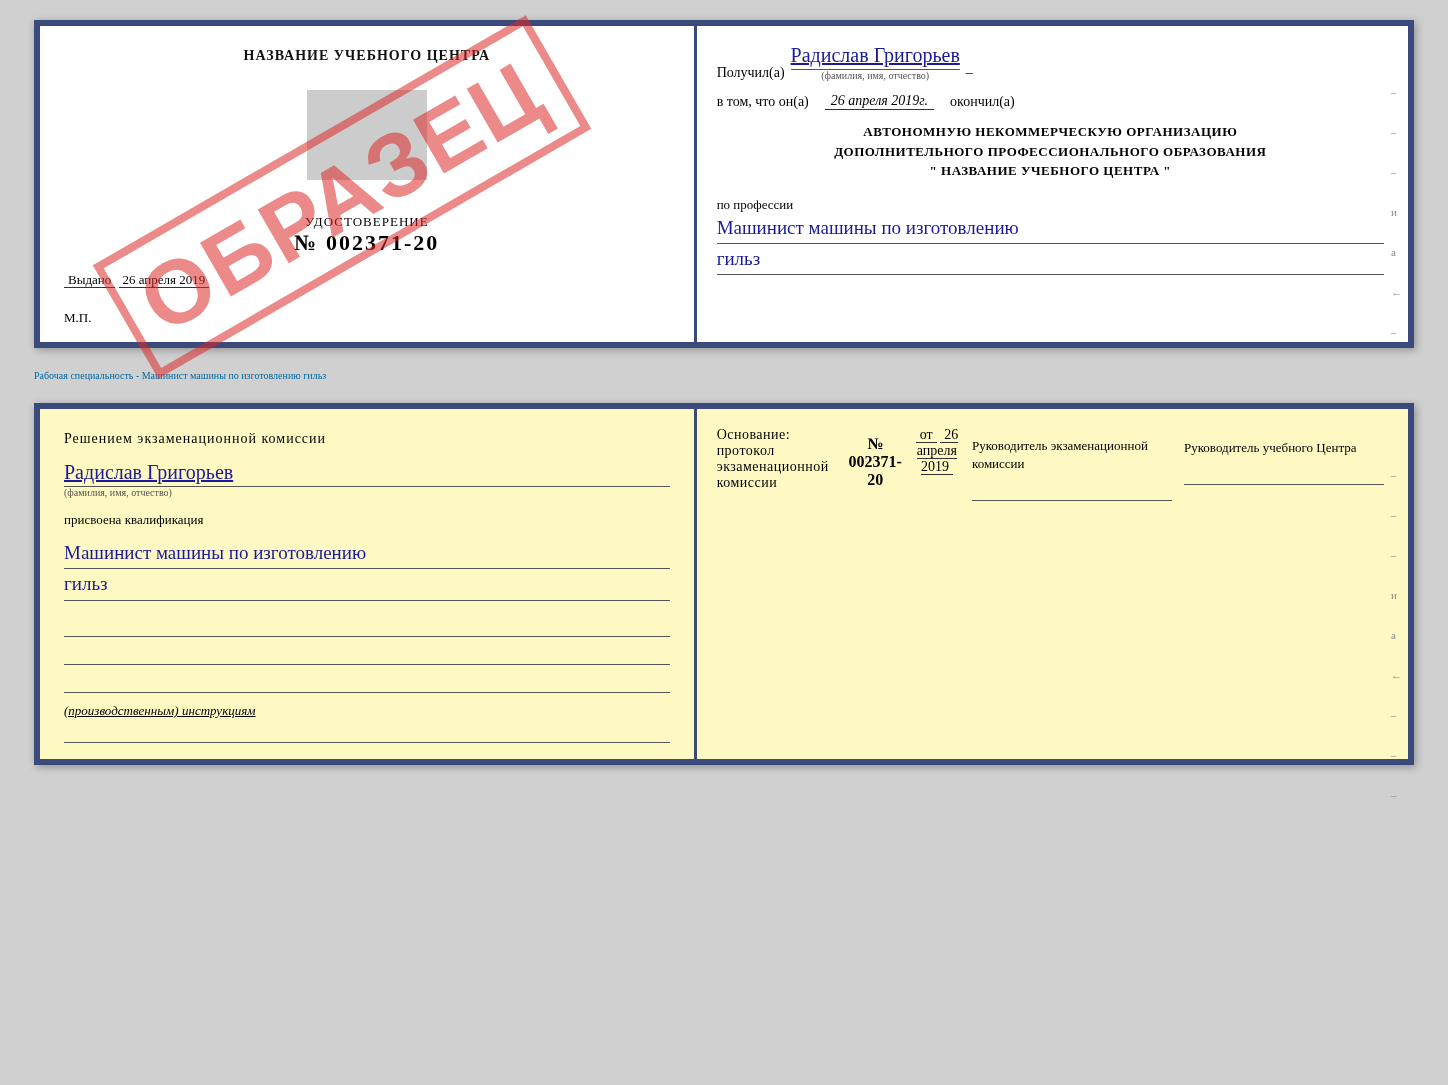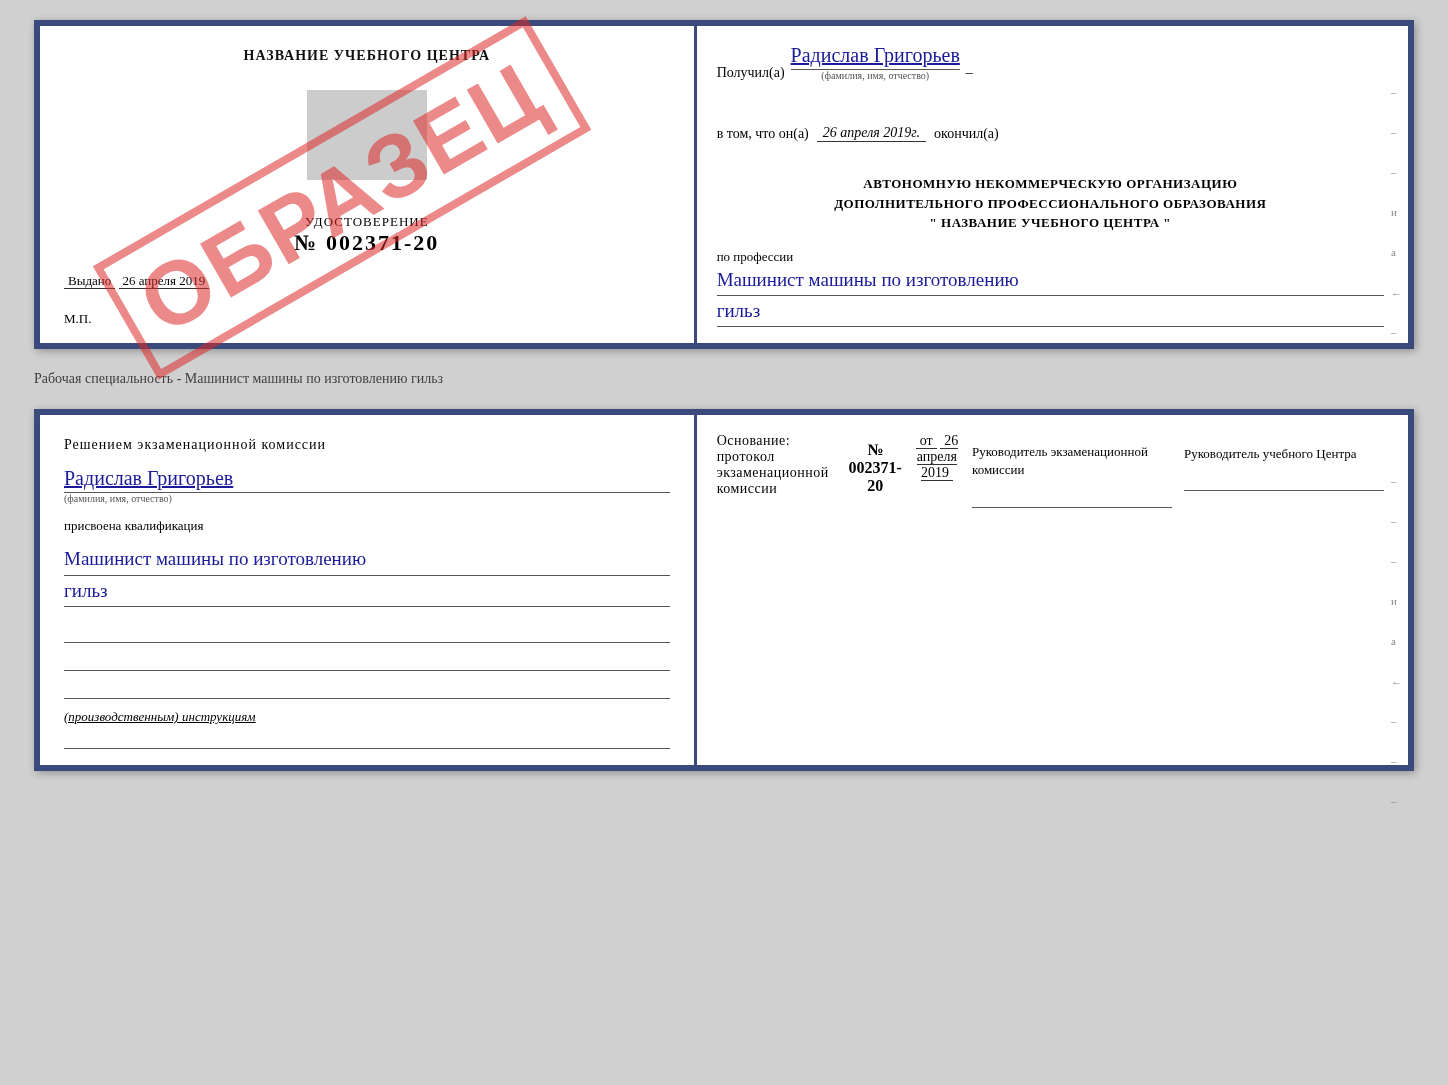--- a/index.html
+++ b/index.html
@@ -128,39 +128,37 @@
       font-size: 10px;
       color: #555;
       text-align: center;
       width: 100%;
     }
 
     .completed-line {
       font-size: 14px;
       display: flex;
       align-items: center;
-      gap: 8px;
-      margin-top: 32px;
+      gap: 16px;
     }
     .completed-date {
       font-family: Georgia, serif;
       font-style: italic;
       font-size: 14px;
       border-bottom: 1px solid #333;
       padding: 0 6px;
     }
 
     .org-block {
       font-size: 13px;
       font-weight: bold;
       text-align: center;
       text-transform: uppercase;
       line-height: 1.5;
       letter-spacing: 0.5px;
-      margin-top: 20px;
     }
 
     .profession-block {
       margin-top: 4px;
     }
     .profession-label {
       font-size: 13px;
     }
     .profession-name {
       font-family: 'Segoe Script', cursive, Georgia, serif;
@@ -178,28 +176,28 @@
       display: flex;
       flex-direction: column;
       gap: 28px;
       color: #888;
       font-size: 11px;
     }
 
     
     .separator-label {
       width: 1380px;
-      font-size: 14px;
-      color: #404040;
+      font-size: 10px;
+      color: #0369a1;
       padding: 4px 0;
     }
 
     
     .doc-bottom {
-      background: #ffffff;
+      background: #fef9c3;
       border: 6px solid #3a4a7a;
       display: flex;
       width: 1380px;
       position: relative;
       box-shadow: 2px 2px 8px rgba(0,0,0,0.3);
     }
 
     .bottom-left {
       width: 48%;
       border-right: 3px solid #3a4a7a;

